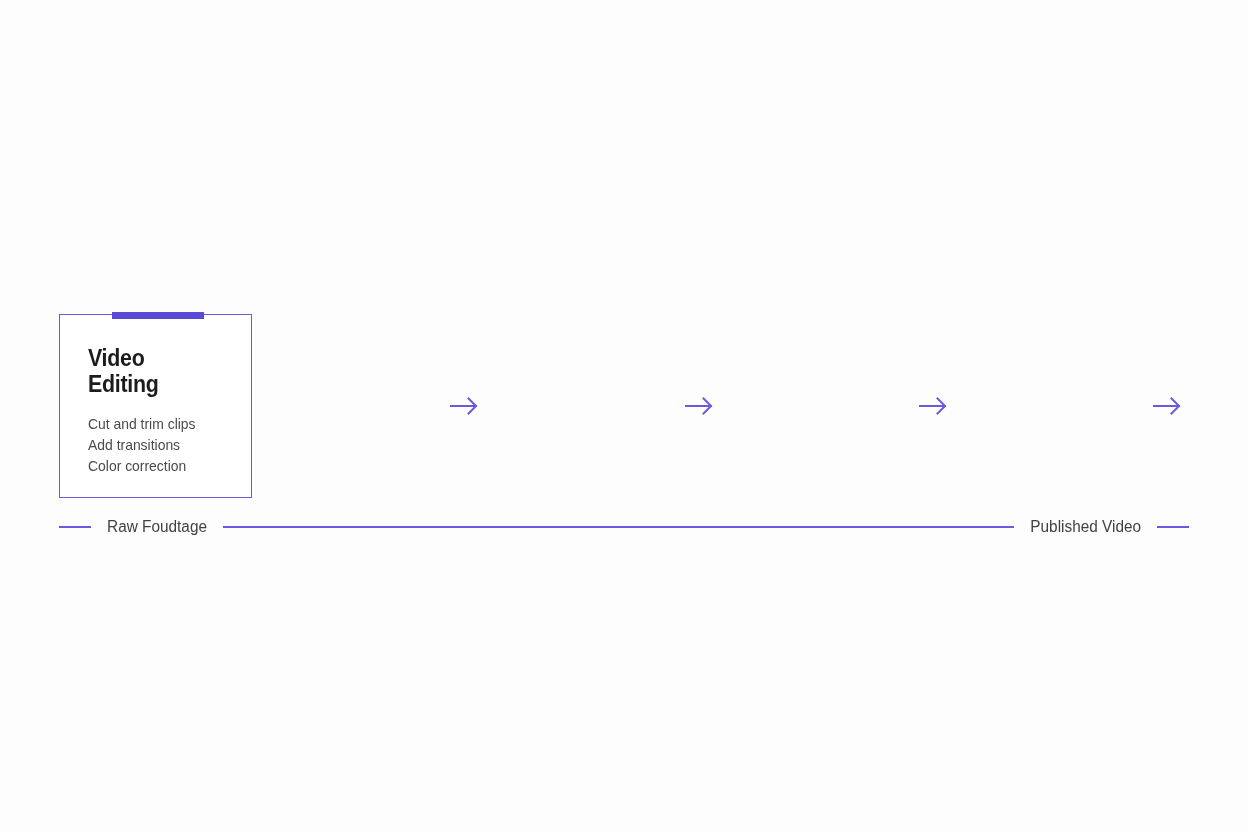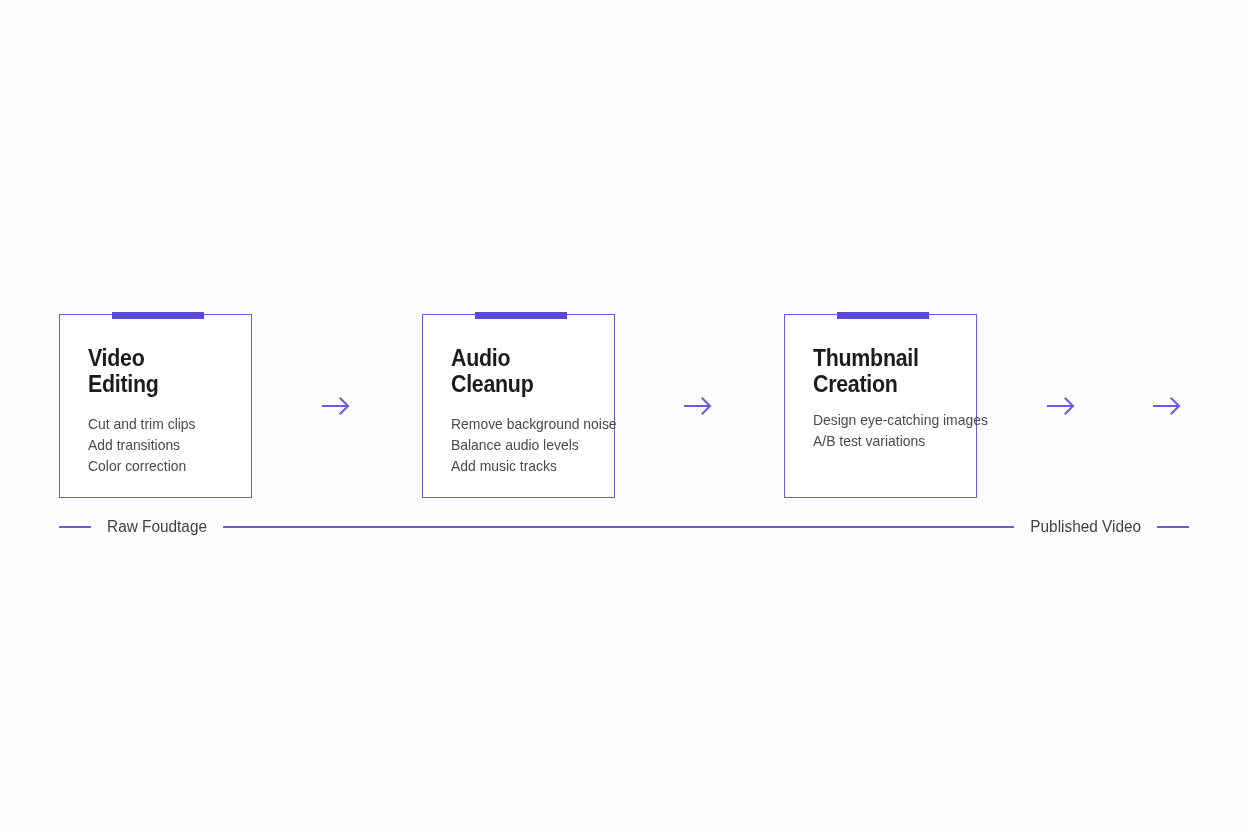--- a/index.html
+++ b/index.html
@@ -143,45 +143,27 @@
         <div class="card-item">Color correction</div>
       </div>
     </div>
 
     <div class="arrow-connector">
       <svg width="30" height="22" viewBox="0 0 30 22" aria-hidden="true">
         <path d="M1 11 H26 M18.5 3.5 L26 11 L18.5 18.5" fill="none" stroke="#6a5ae0" stroke-width="2" stroke-linecap="square" stroke-linejoin="miter"></path>
       </svg>
     </div>
 
-    <div class="step-card">
-      <div class="card-accent"></div>
-      <div class="card-title">Audio Cleanup</div>
-      <div class="card-items">
-        <div class="card-item">Remove background noise</div>
-        <div class="card-item">Balance audio levels</div>
-        <div class="card-item">Add music tracks</div>
-      </div>
-    </div>
 
     <div class="arrow-connector">
       <svg width="30" height="22" viewBox="0 0 30 22" aria-hidden="true">
         <path d="M1 11 H26 M18.5 3.5 L26 11 L18.5 18.5" fill="none" stroke="#6a5ae0" stroke-width="2" stroke-linecap="square" stroke-linejoin="miter"></path>
       </svg>
     </div>
 
-    <div class="step-card two-line">
-      <div class="card-accent"></div>
-      <div class="card-title">Thumbnail
-Creation</div>
-      <div class="card-items">
-        <div class="card-item">Design eye-catching images</div>
-        <div class="card-item">A/B test variations</div>
-      </div>
-    </div>
 
     <div class="arrow-connector">
       <svg width="30" height="22" viewBox="0 0 30 22" aria-hidden="true">
         <path d="M1 11 H26 M18.5 3.5 L26 11 L18.5 18.5" fill="none" stroke="#6a5ae0" stroke-width="2" stroke-linecap="square" stroke-linejoin="miter"></path>
       </svg>
     </div>
 
 
     <div class="arrow-connector">
       <svg width="30" height="22" viewBox="0 0 30 22" aria-hidden="true">

